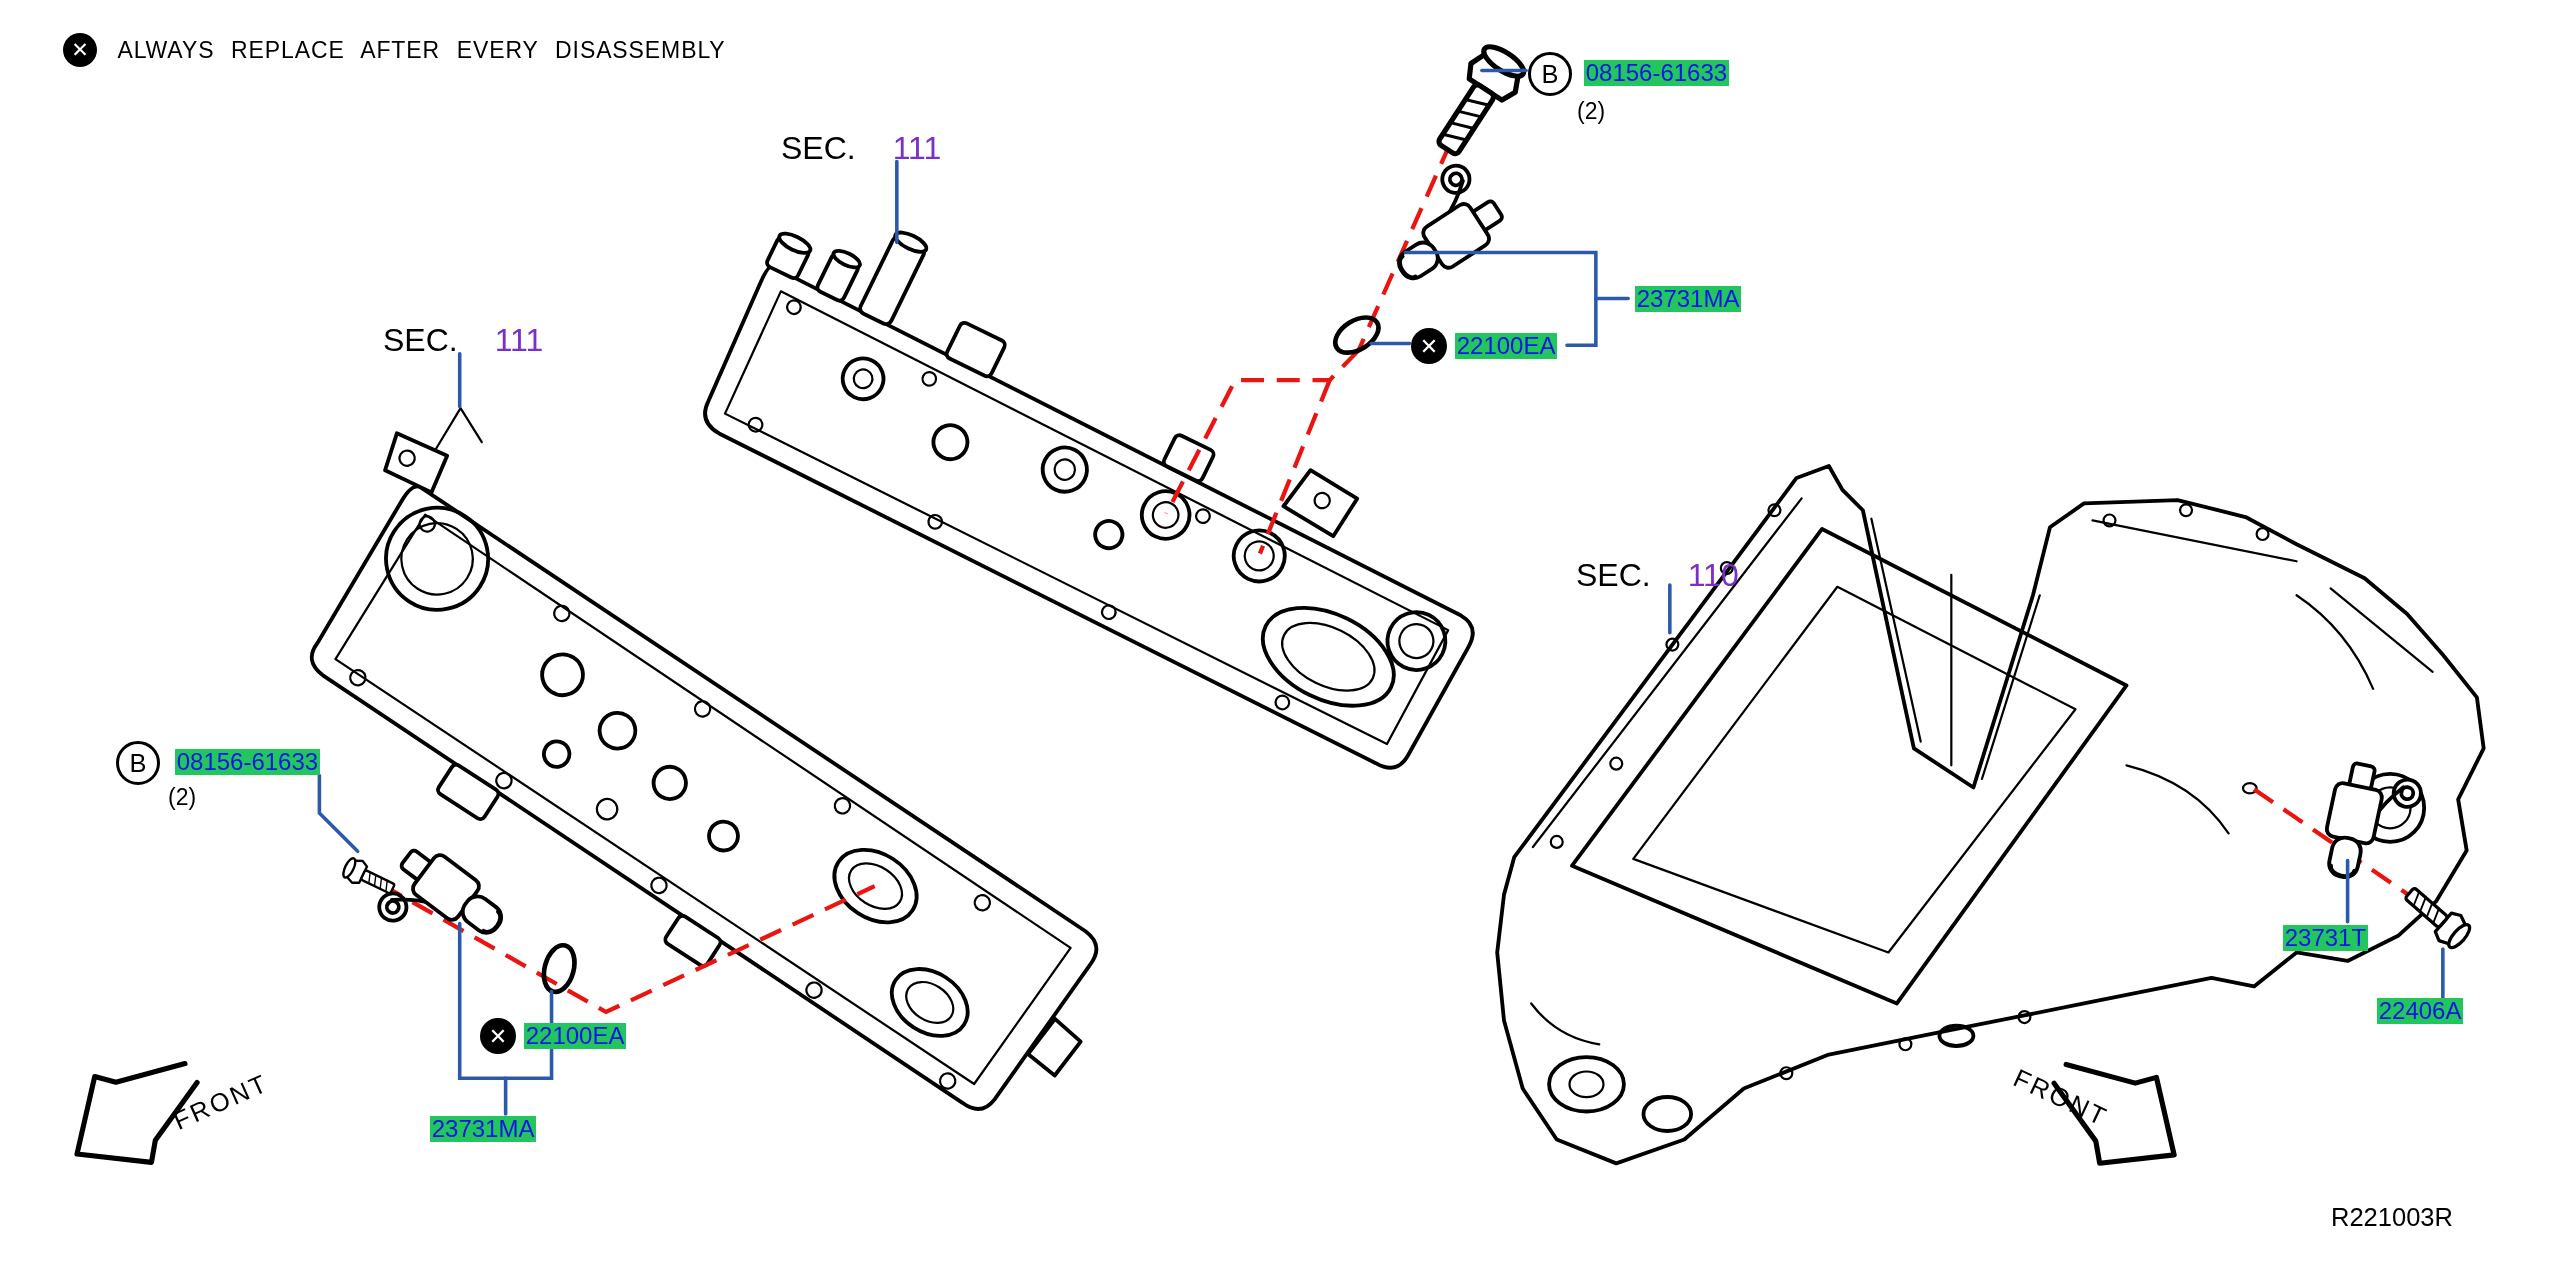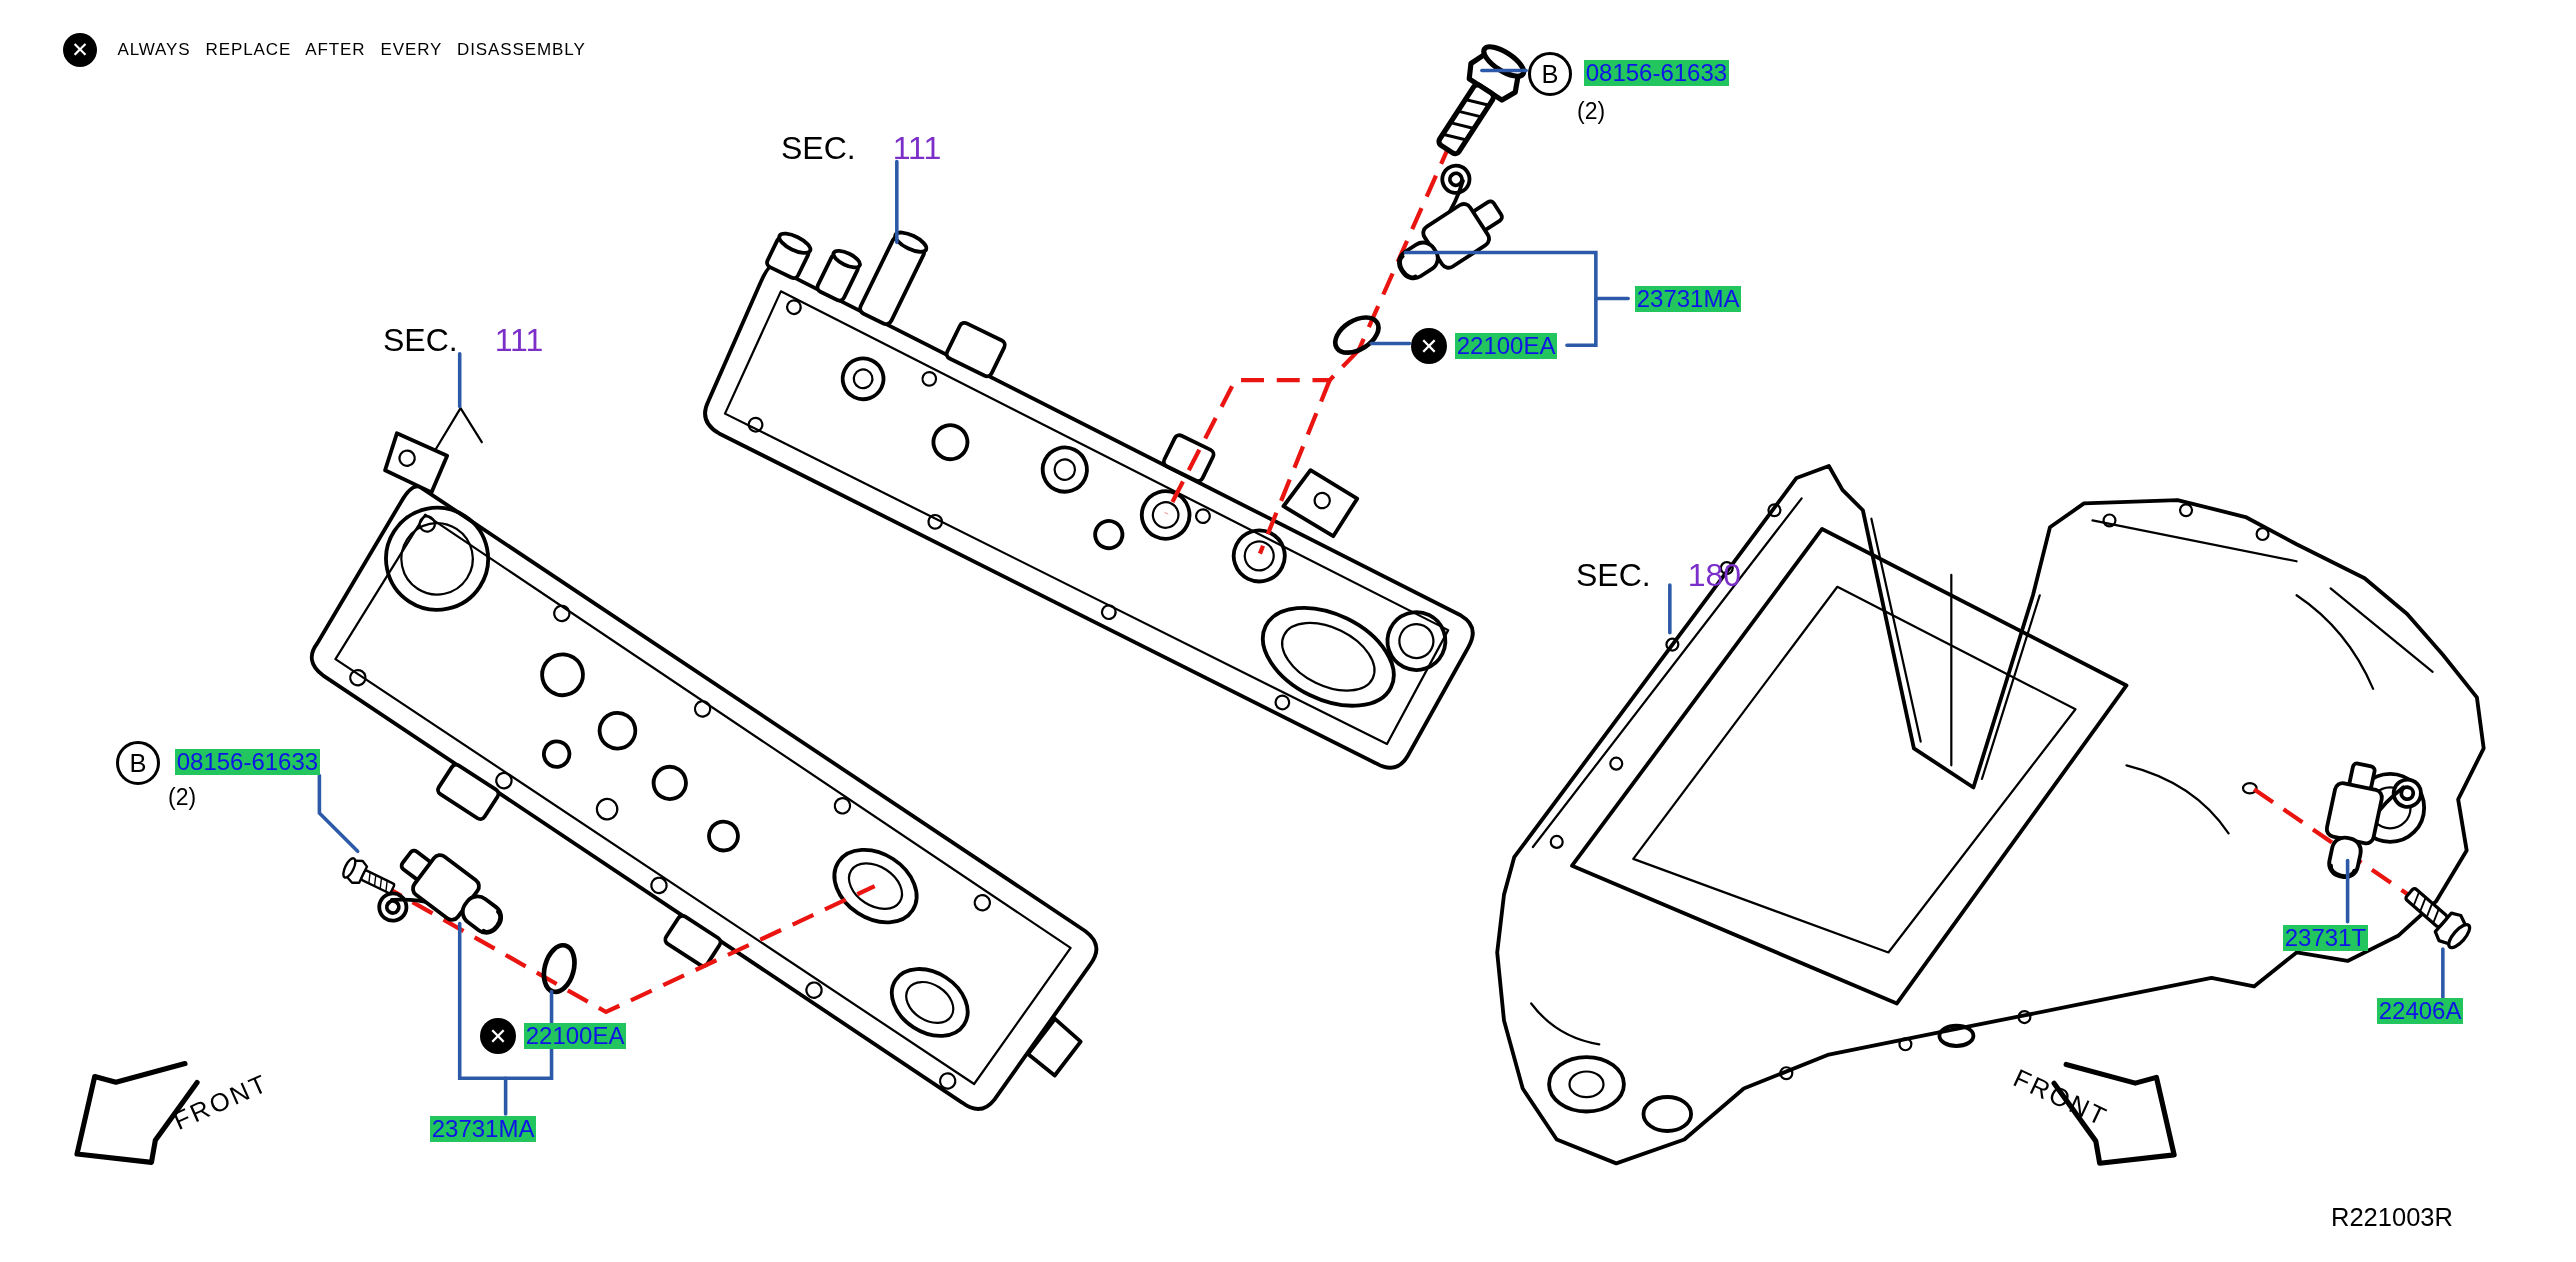--- a/index.html
+++ b/index.html
@@ -13,21 +13,21 @@
   .part{fill:#fff;stroke:#000;stroke-width:4.5;stroke-linejoin:round;stroke-linecap:round;}
   .leader{fill:none;stroke:var(--leader-blue,#2d5aa8);stroke-width:4.2;stroke-linecap:round;}
   .reddash{fill:none;stroke:var(--replace-red,#ea1510);stroke-width:5;stroke-dasharray:27 15;stroke-linecap:butt;}
   
   .lbl{position:absolute;white-space:nowrap;line-height:1.1;}
   .pn{font-size:24px;color:var(--part-number-blue,#0f15e6);background:#22c55e;padding:0 1.7px;}
   .qty{font-size:23px;color:#000;}
   .sec-label{font-size:32px;color:#000;}
   .sec-label .num{margin-left:37px;color:var(--section-purple,#7b2fc8);}
   .note-row{position:absolute;left:63px;top:33px;display:flex;align-items:center;gap:20.4px;}
-  .note-text{font-size:17px;letter-spacing:0.9px;word-spacing:9.4px;color:#000;}
+  .note-text{font-size:23px;letter-spacing:0.9px;word-spacing:9.4px;color:#000;}
   .xicon{display:inline-flex;align-items:center;justify-content:center;background:#000;color:#fff;
          border-radius:50%;font-weight:bold;font-family:"DejaVu Sans",sans-serif;}
   .xicon.big{width:36px;height:36px;font-size:22px;}
   .xicon.hdr{width:34px;height:34px;font-size:21px;}
   .xicon.abs{position:absolute;}
   .bcirc{position:absolute;width:44px;height:44px;border:3.4px solid #000;border-radius:50%;
          display:flex;align-items:center;justify-content:center;font-size:25.5px;color:#000;background:#fff;box-sizing:border-box;}
   .front{position:absolute;font-size:25.5px;letter-spacing:2.6px;color:#000;transform-origin:0 50%;}
   .refcode{position:absolute;font-size:25.5px;color:#000;}
 </style>
@@ -236,21 +236,21 @@
   <span class="note-text">ALWAYS REPLACE AFTER EVERY DISASSEMBLY</span>
 </div>
 
 <div class="lbl sec-label" style="left:781px;top:131px;">
   <span>SEC.</span><span class="num">111</span>
 </div>
 <div class="lbl sec-label" style="left:383px;top:323px;">
   <span>SEC.</span><span class="num">111</span>
 </div>
 <div class="lbl sec-label" style="left:1576px;top:558px;">
-  <span>SEC.</span><span class="num">180</span>
+  <span>SEC.</span><span class="num">110</span>
 </div>
 
 <div class="bcirc" style="left:1528px;top:52px;">
   <span>B</span>
 </div>
 <div class="lbl pn" style="left:1584px;top:60px;">08156-61633</div>
 <div class="lbl qty" style="left:1577px;top:99px;">(2)</div>
 
 <div class="bcirc" style="left:116px;top:741px;">
   <span>B</span>

